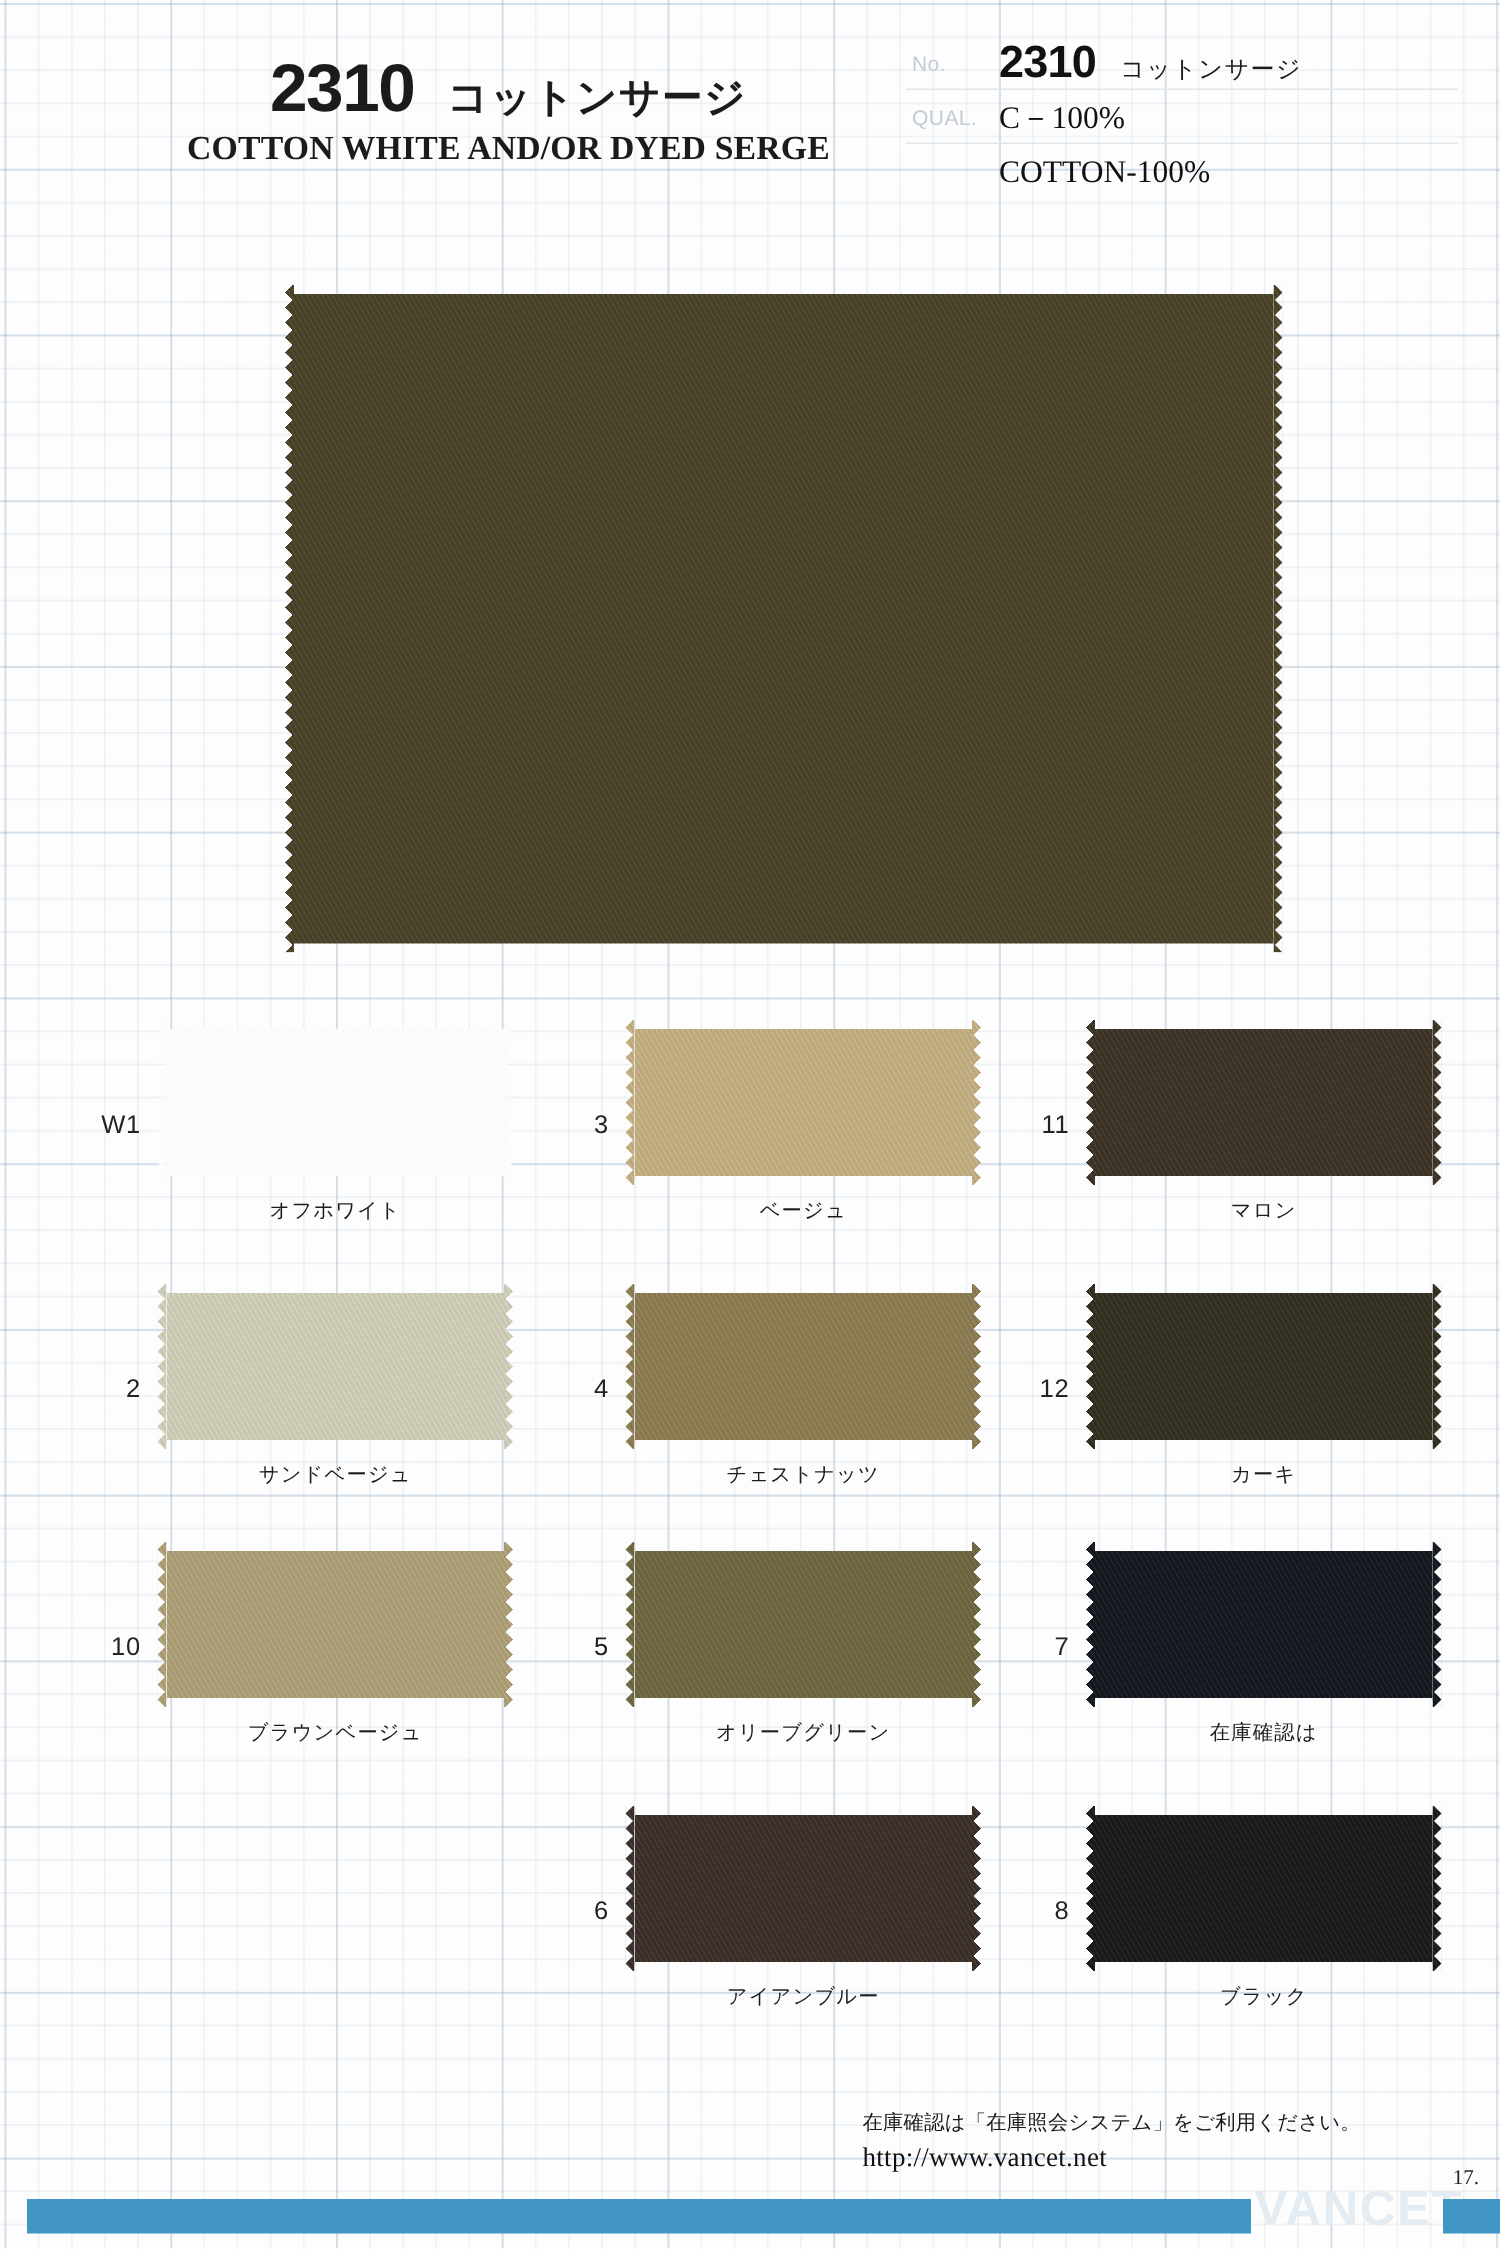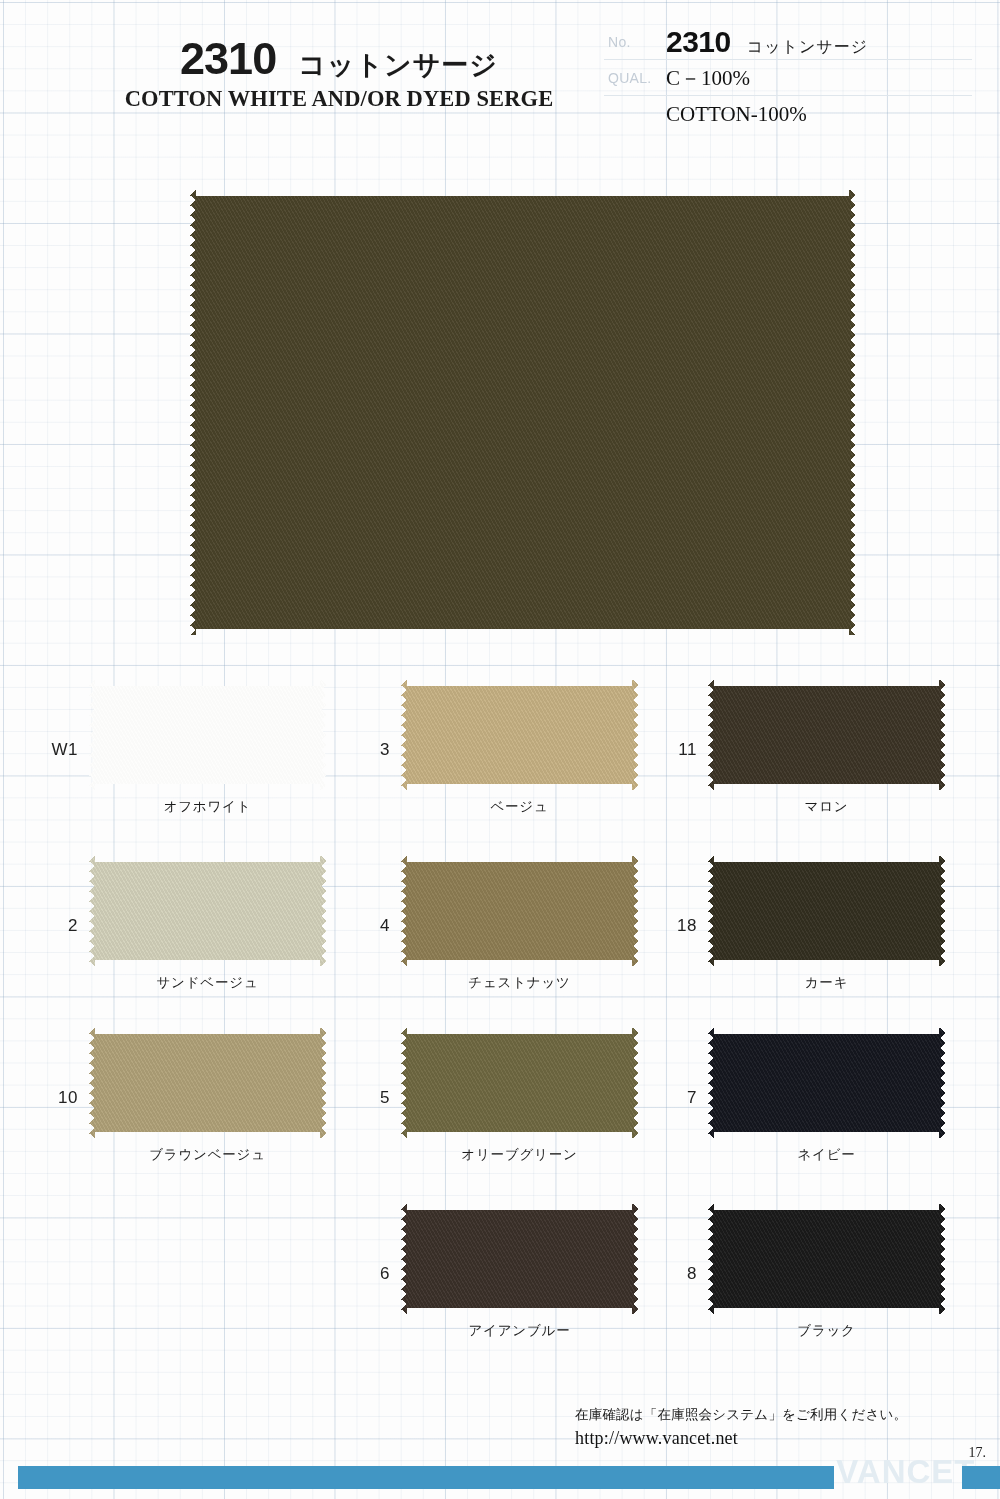--- a/index.html
+++ b/index.html
@@ -168,21 +168,21 @@
       rgba(255,255,255,0.055) 0px,
       rgba(255,255,255,0.055) 1px,
       rgba(0,0,0,0.05) 1px,
       rgba(0,0,0,0.05) 3px
     );
   }
 
   
   #color-grid {
     position: absolute;
-    left: 0; top: 672px;
+    left: 16px; top: 672px;
     width: 856px; height: 700px;
   }
   .swatch-cell {
     position: absolute;
     width: 312px;
     height: 172px;
   }
   .swatch-number {
     position: absolute;
     left: 0;
@@ -358,21 +358,21 @@
       <div class="swatch-cell" style="left: 348px; top: 176px;">
         <div class="swatch-number">4</div>
         <div class="swatch-chip fabric">
           <div class="cloth" style="background-color: rgb(142, 125, 83);">
             <div class="weave"></div>
           </div>
         </div>
         <div class="swatch-name">チェストナッツ</div>
       </div>
       <div class="swatch-cell" style="left: 655px; top: 176px;">
-        <div class="swatch-number">18</div>
+        <div class="swatch-number">12</div>
         <div class="swatch-chip fabric">
           <div class="cloth" style="background-color: rgb(51, 47, 32);">
             <div class="weave"></div>
           </div>
         </div>
         <div class="swatch-name">カーキ</div>
       </div>
       <div class="swatch-cell" style="left: 36px; top: 348px;">
         <div class="swatch-number">10</div>
         <div class="swatch-chip fabric">
@@ -391,21 +391,21 @@
         </div>
         <div class="swatch-name">オリーブグリーン</div>
       </div>
       <div class="swatch-cell" style="left: 655px; top: 348px;">
         <div class="swatch-number">7</div>
         <div class="swatch-chip fabric">
           <div class="cloth" style="background-color: rgb(21, 23, 31);">
             <div class="weave"></div>
           </div>
         </div>
-        <div class="swatch-name">ネイビー</div>
+        <div class="swatch-name">在庫確認は</div>
       </div>
       <div class="swatch-cell" style="left: 348px; top: 524px;">
         <div class="swatch-number">6</div>
         <div class="swatch-chip fabric">
           <div class="cloth" style="background-color: rgb(59, 48, 41);">
             <div class="weave"></div>
           </div>
         </div>
         <div class="swatch-name">アイアンブルー</div>
       </div>

